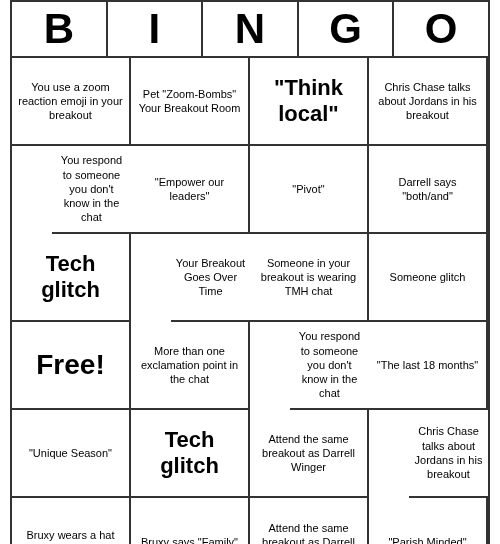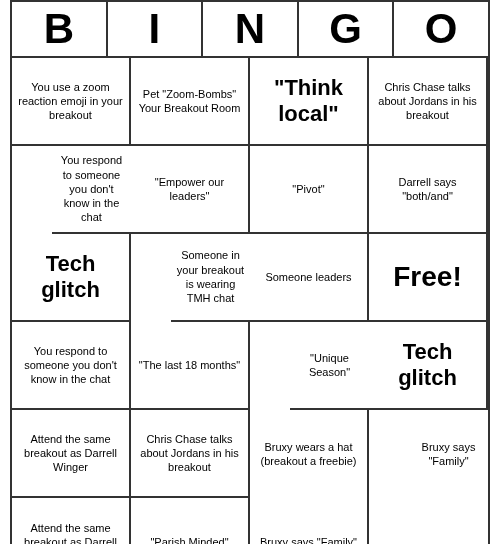--- a/index.html
+++ b/index.html
@@ -81,23 +81,25 @@
   <div class="bingo-grid">
   <div class="bingo-cell">You use a zoom reaction emoji in your breakout</div>
       <div class="bingo-cell">Pet "Zoom-Bombs" Your Breakout Room</div>
       <div class="bingo-cell large-text">"Think local"</div>
       <div class="bingo-cell">Chris Chase talks about Jordans in his breakout</div>
       <div class="bingo-cell">You respond to someone you don't know in the chat</div>
       <div class="bingo-cell">"Empower our leaders"</div>
       <div class="bingo-cell">"Pivot"</div>
       <div class="bingo-cell">Darrell says "both/and"</div>
       <div class="bingo-cell large-text">Tech glitch</div>
+      <div class="bingo-cell">Your Breakout Goes Over Time</div>
       <div class="bingo-cell">Someone in your breakout is wearing TMH chat</div>
-      <div class="bingo-cell">Someone leaders</div>
+      <div class="bingo-cell">Someone glitch</div>
       <div class="bingo-cell free">Free!</div>
+      <div class="bingo-cell">More than one exclamation point in the chat</div>
       <div class="bingo-cell">You respond to someone you don't know in the chat</div>
       <div class="bingo-cell">"The last 18 months"</div>
       <div class="bingo-cell">"Unique Season"</div>
       <div class="bingo-cell large-text">Tech glitch</div>
       <div class="bingo-cell">Attend the same breakout as Darrell Winger</div>
       <div class="bingo-cell">Chris Chase talks about Jordans in his breakout</div>
       <div class="bingo-cell">Bruxy wears a hat (breakout a freebie)</div>
       <div class="bingo-cell">Bruxy says "Family"</div>
       <div class="bingo-cell">Attend the same breakout as Darrell Winger</div>
       <div class="bingo-cell">"Parish Minded"</div>

